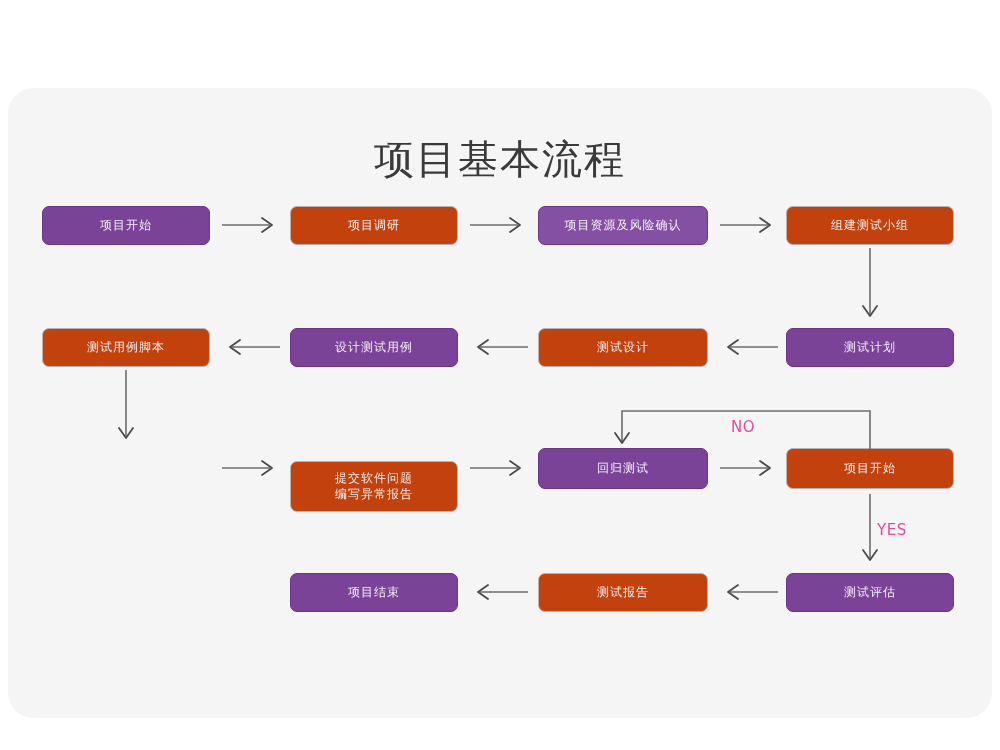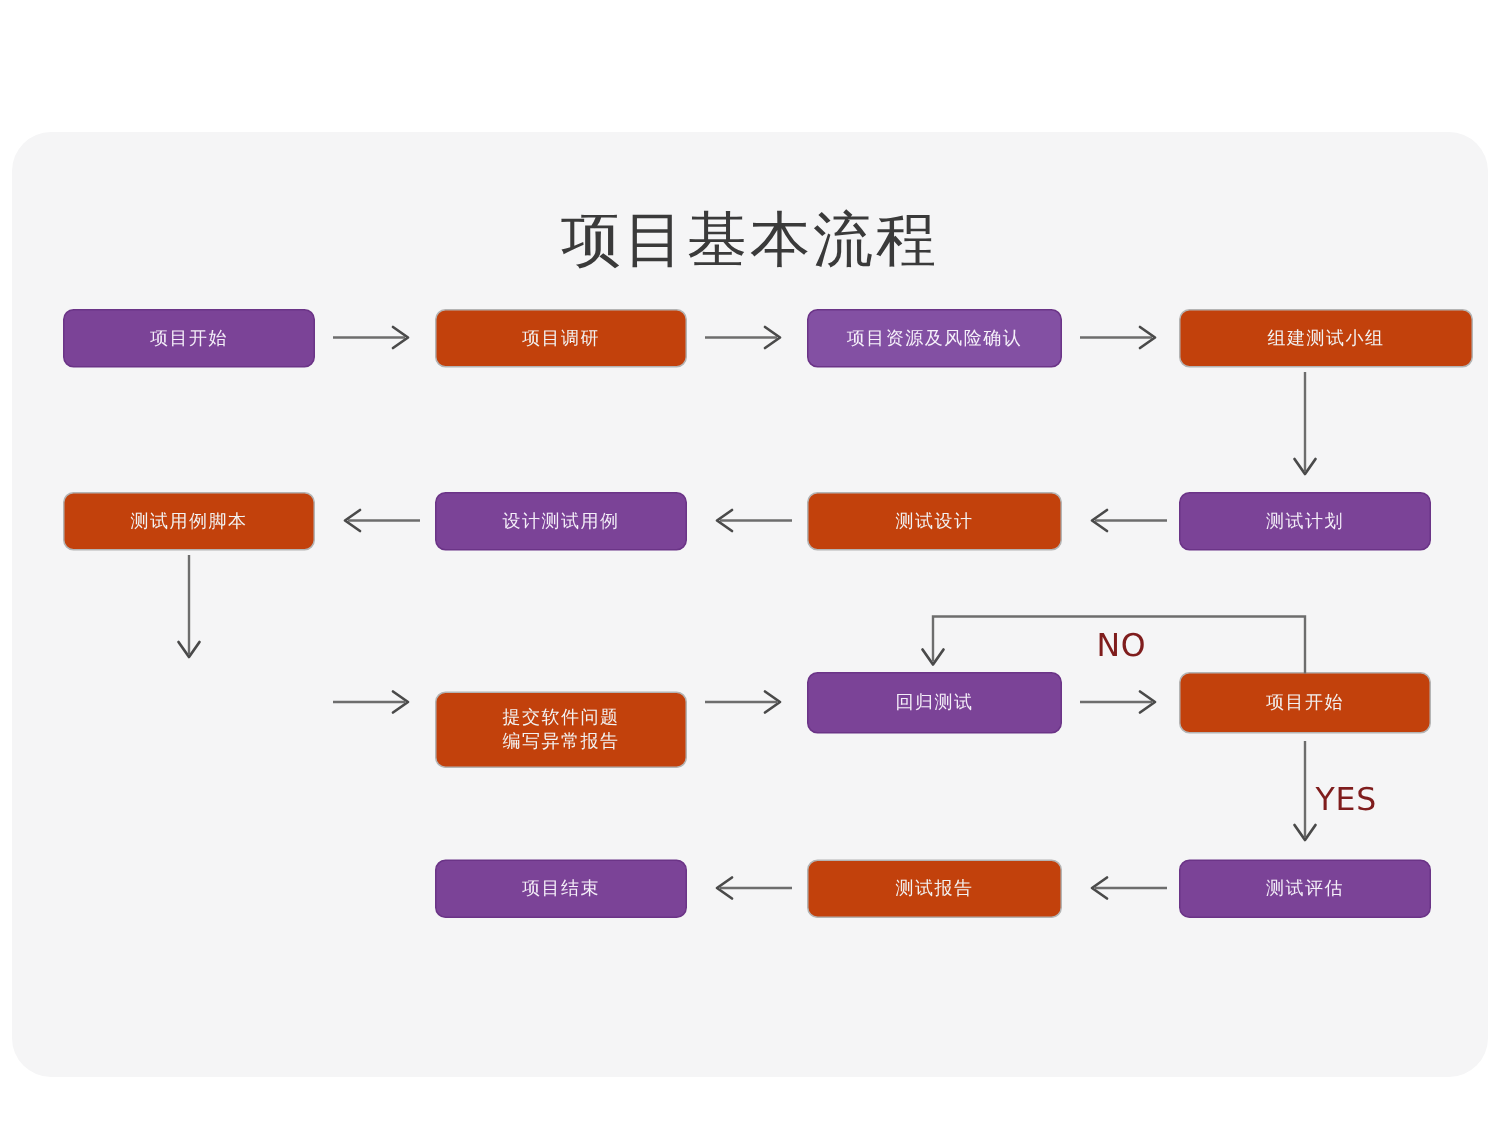--- a/index.html
+++ b/index.html
@@ -79,42 +79,42 @@
   .conn path.head {
     stroke: #4a4a4a;
     stroke-width: 1.8;
     fill: none;
     stroke-linecap: round;
     stroke-linejoin: round;
   }
 
   .edge-label {
     position: absolute;
-    font-size: 21px;
-    color: #7f1d1d;
+    font-size: 15px;
+    color: #ec4899;
     letter-spacing: 0.5px;
     user-select: none;
   }
 </style>
 </head>
 <body>
 
 <div id="canvas">
 
   <div id="card"></div>
 
   <div id="title">项目基本流程</div>
 
   <div class="node purple" style="left:42px;  top:206px; width:168px; height:39px;">项目开始</div>
 
   <div class="node gray" style="left:290px; top:206px; width:168px; height:39px;">项目调研</div>
 
   <div class="node purple-alt" style="left:538px; top:206px; width:170px; height:39px;">项目资源及风险确认</div>
 
-  <div class="node gray" style="left:786px; top:206px; width:196px; height:39px;text-align:right;">组建测试小组</div>
+  <div class="node gray" style="left:786px; top:206px; width:168px; height:39px;text-align:right;">组建测试小组</div>
 
   <svg class="conn" style="left:222px; top:213px; width:58px; height:24px;">
     <line x1="0" y1="12" x2="48" y2="12"></line>
     <path class="head" d="M40,5 L50,12 L40,19"></path>
   </svg>
   <svg class="conn" style="left:470px; top:213px; width:58px; height:24px;">
     <line x1="0" y1="12" x2="48" y2="12"></line>
     <path class="head" d="M40,5 L50,12 L40,19"></path>
   </svg>
   <svg class="conn" style="left:720px; top:213px; width:58px; height:24px;">

